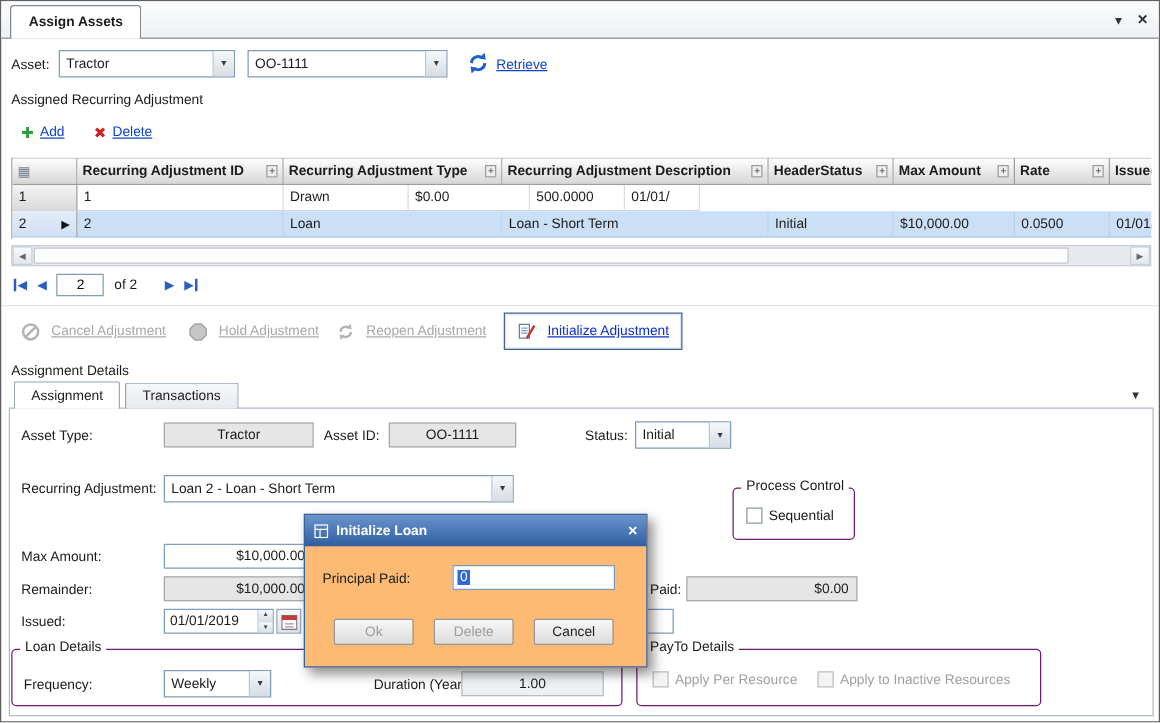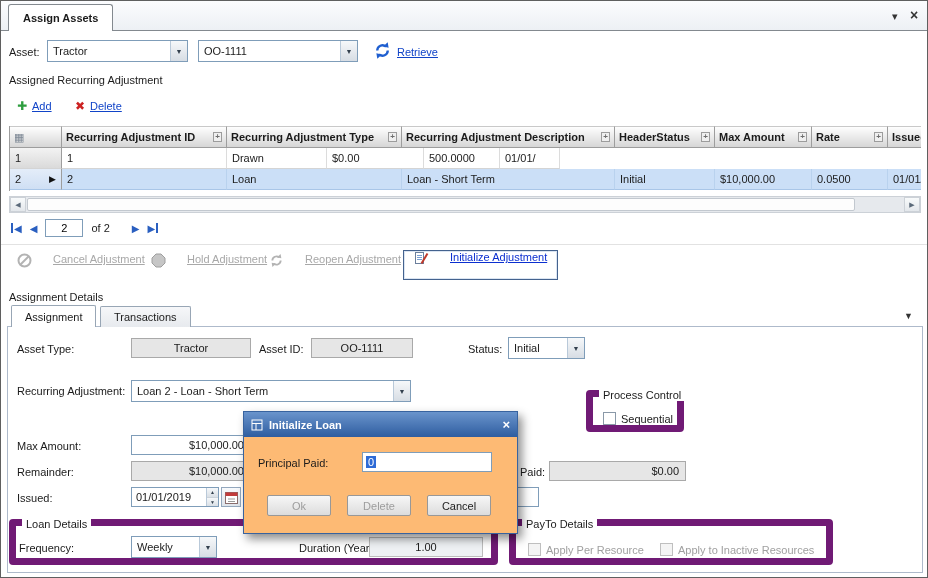--- a/index.html
+++ b/index.html
@@ -52,32 +52,32 @@
   .sb-thumb{position:absolute;left:17px;top:1px;width:828px;height:13px;background:#fdfdfd;border:1px solid #c2c8cf;border-radius:2px}
 
   
   .pager{position:absolute;left:10px;top:217px;height:20px;display:flex;align-items:center;gap:8px}
   .pg-ico{color:#2a5fc0;font-size:10px;display:flex;align-items:center;gap:1px;cursor:pointer}
   .pgbar{width:2px;height:10px;background:#2a5fc0}
   .pg-cur{width:38px;height:18px;border:1px solid #7f9db9;text-align:center;font:inherit}
   .sep{position:absolute;left:0;top:243px;width:100%;border-top:1px solid #e2e2e2}
 
   
-  .action{position:absolute;top:252px;height:24px;display:flex;align-items:flex-start;gap:21px;color:#a8a8a8;text-decoration:underline;cursor:default}
+  .action{position:absolute;top:252px;height:24px;display:flex;align-items:center;gap:9px;color:#a8a8a8;text-decoration:underline;cursor:default}
   .action.init{top:249px;height:30px;color:#0b2fd0;border:1px solid #44628e;box-shadow:inset 0 0 0 1px #dbe5f2;padding:0 10px;background:#fff;cursor:pointer}
 
   
   .panel{position:absolute;left:6px;top:325px;width:916px;height:247px;background:#fff;border:1px solid #aebacb}
   .dtab{position:absolute;top:305px;height:21px;display:flex;align-items:center;padding:0 13px;
         border:1px solid #98a6b5;border-bottom:none;border-radius:2px 2px 0 0;background:linear-gradient(#f6f7f9,#e7eaee);z-index:1}
   .dtab.active{top:304px;height:22px;background:#fff;font-weight:normal;z-index:2}
   .tabmenu{position:absolute;left:903px;top:310px;font-size:9px;color:#333;cursor:pointer}
 
   
-  .gbox{position:absolute;border:7px solid #701a75;border-radius:4px}
+  .gbox{position:absolute;border:1px solid #701a75;border-radius:4px}
   .legend{position:absolute;top:-8px;left:6px;background:#fff;padding:0 4px;white-space:nowrap}
 
   .cb{position:absolute;width:13px;height:13px;border:1px solid #8a99a8;background:#fff}
   .cb.dis{border-color:#bfbfbf;background:#f4f4f4}
   .dim{color:#a0a0a0}
 
   
   .datefld{position:absolute;left:130px;top:486px;width:88px;height:20px;border:1px solid #7f9db9;background:#fff;display:flex}
   .datefld .dval{flex:1;display:flex;align-items:center;padding:0 4px;white-space:nowrap}
   .spin{width:12px;display:flex;flex-direction:column;border-left:1px solid #b9c9d9}

